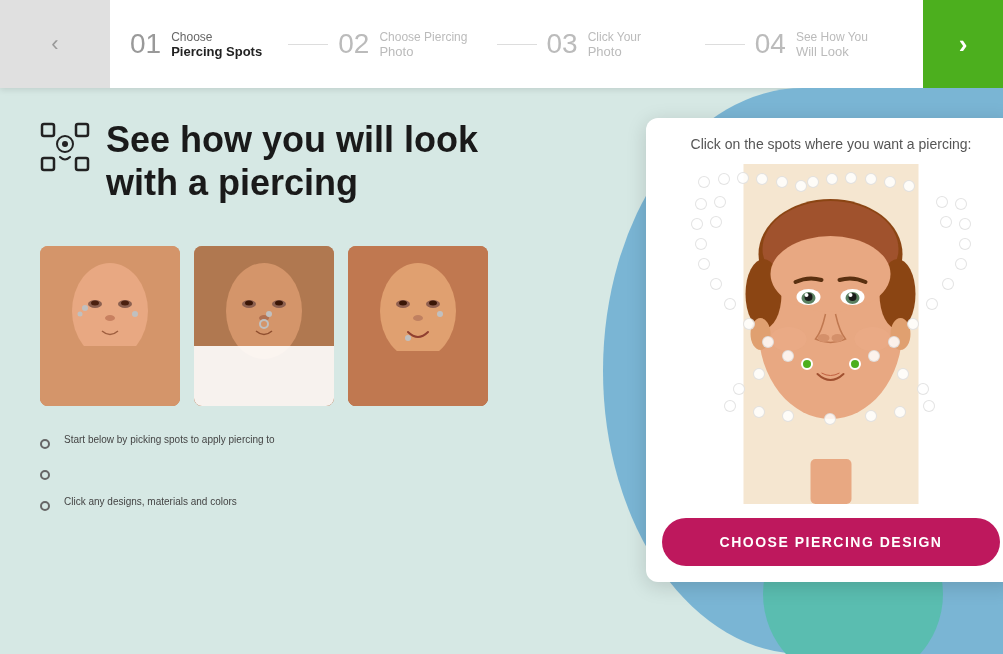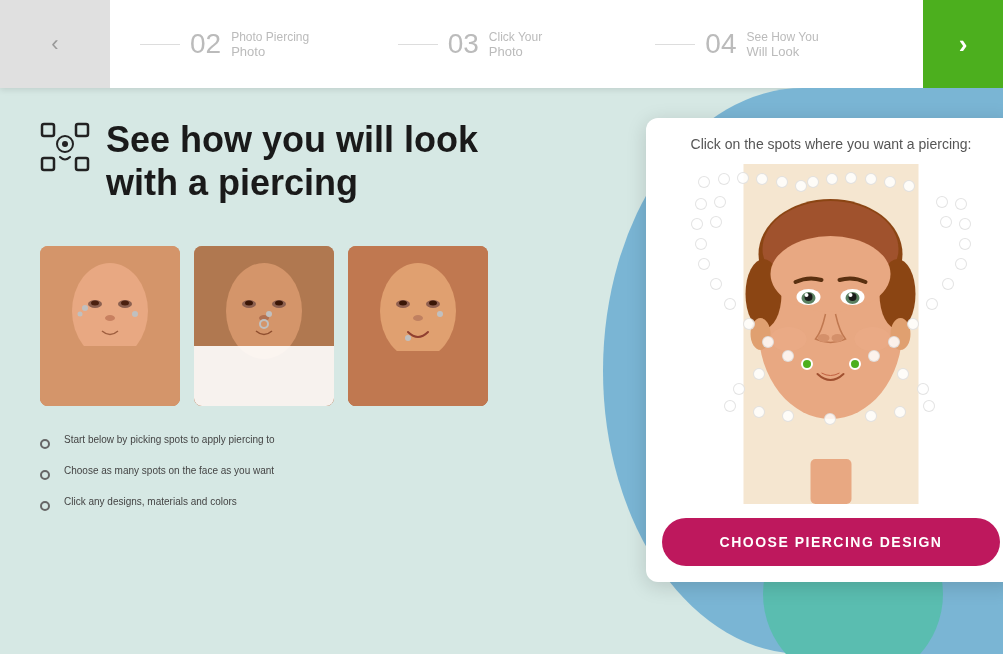--- a/index.html
+++ b/index.html
@@ -257,26 +257,33 @@
   </style>
 </head>
 <body>
 
 <div class="stepper-bar">
   <div class="stepper-back">
     <span class="stepper-back-arrow">‹</span>
   </div>
   <div class="stepper-steps">
 
+    <div class="stepper-step active">
+      <span class="step-number">01</span>
+      <div class="step-label">
+        <span class="top">Choose</span>
+        <span class="bottom">Piercing Spots</span>
+      </div>
+    </div>
     <div class="step-divider"></div>
 
     <div class="stepper-step inactive">
       <span class="step-number">02</span>
       <div class="step-label">
-        <span class="top">Photo Piercing</span>
+        <span class="top">Choose Piercing</span>
         <span class="bottom">Photo</span>
       </div>
     </div>
     <div class="step-divider"></div>
 
     <div class="stepper-step inactive">
       <span class="step-number">03</span>
       <div class="step-label">
         <span class="top">Click Your</span>
         <span class="bottom">Photo</span>
@@ -374,21 +381,20 @@
       </div>
     </div>
 
     <ul class="bullet-list">
       <li>
         <div class="bullet-circle"></div>
         <span>Start below by picking spots to apply piercing to</span>
       </li>
       <li>
         <div class="bullet-circle"></div>
-        <span>Choose as many spots on the face as you want</span>
       </li>
       <li>
         <div class="bullet-circle"></div>
         <span>Click any designs, materials and colors</span>
       </li>
     </ul>
   </div>
 
   <div class="right-panel">
     <div class="blue-shape"></div>

